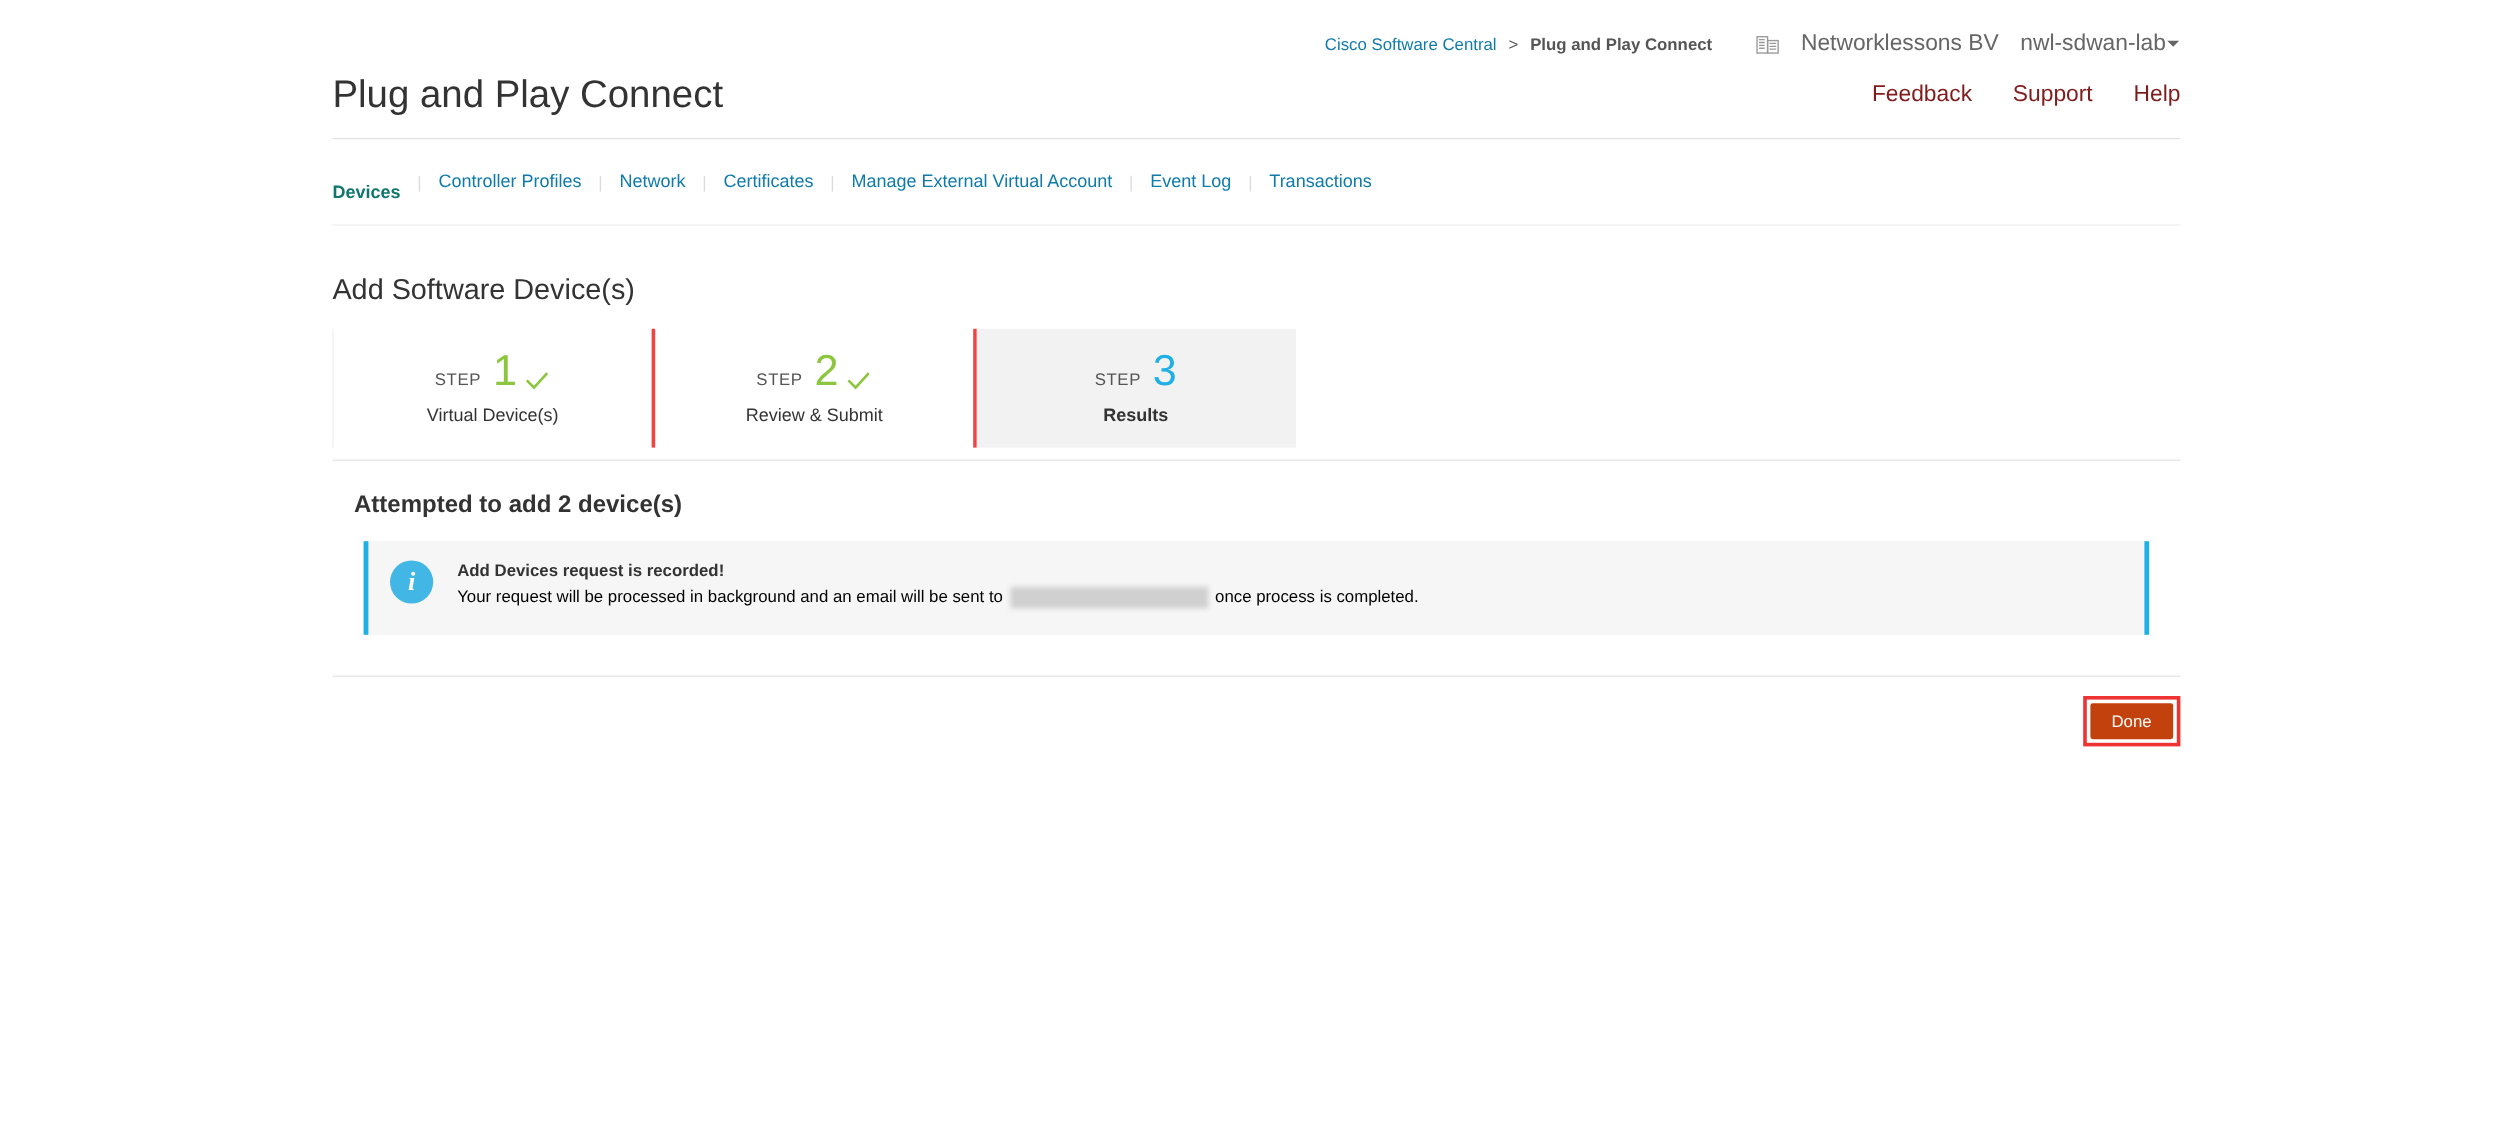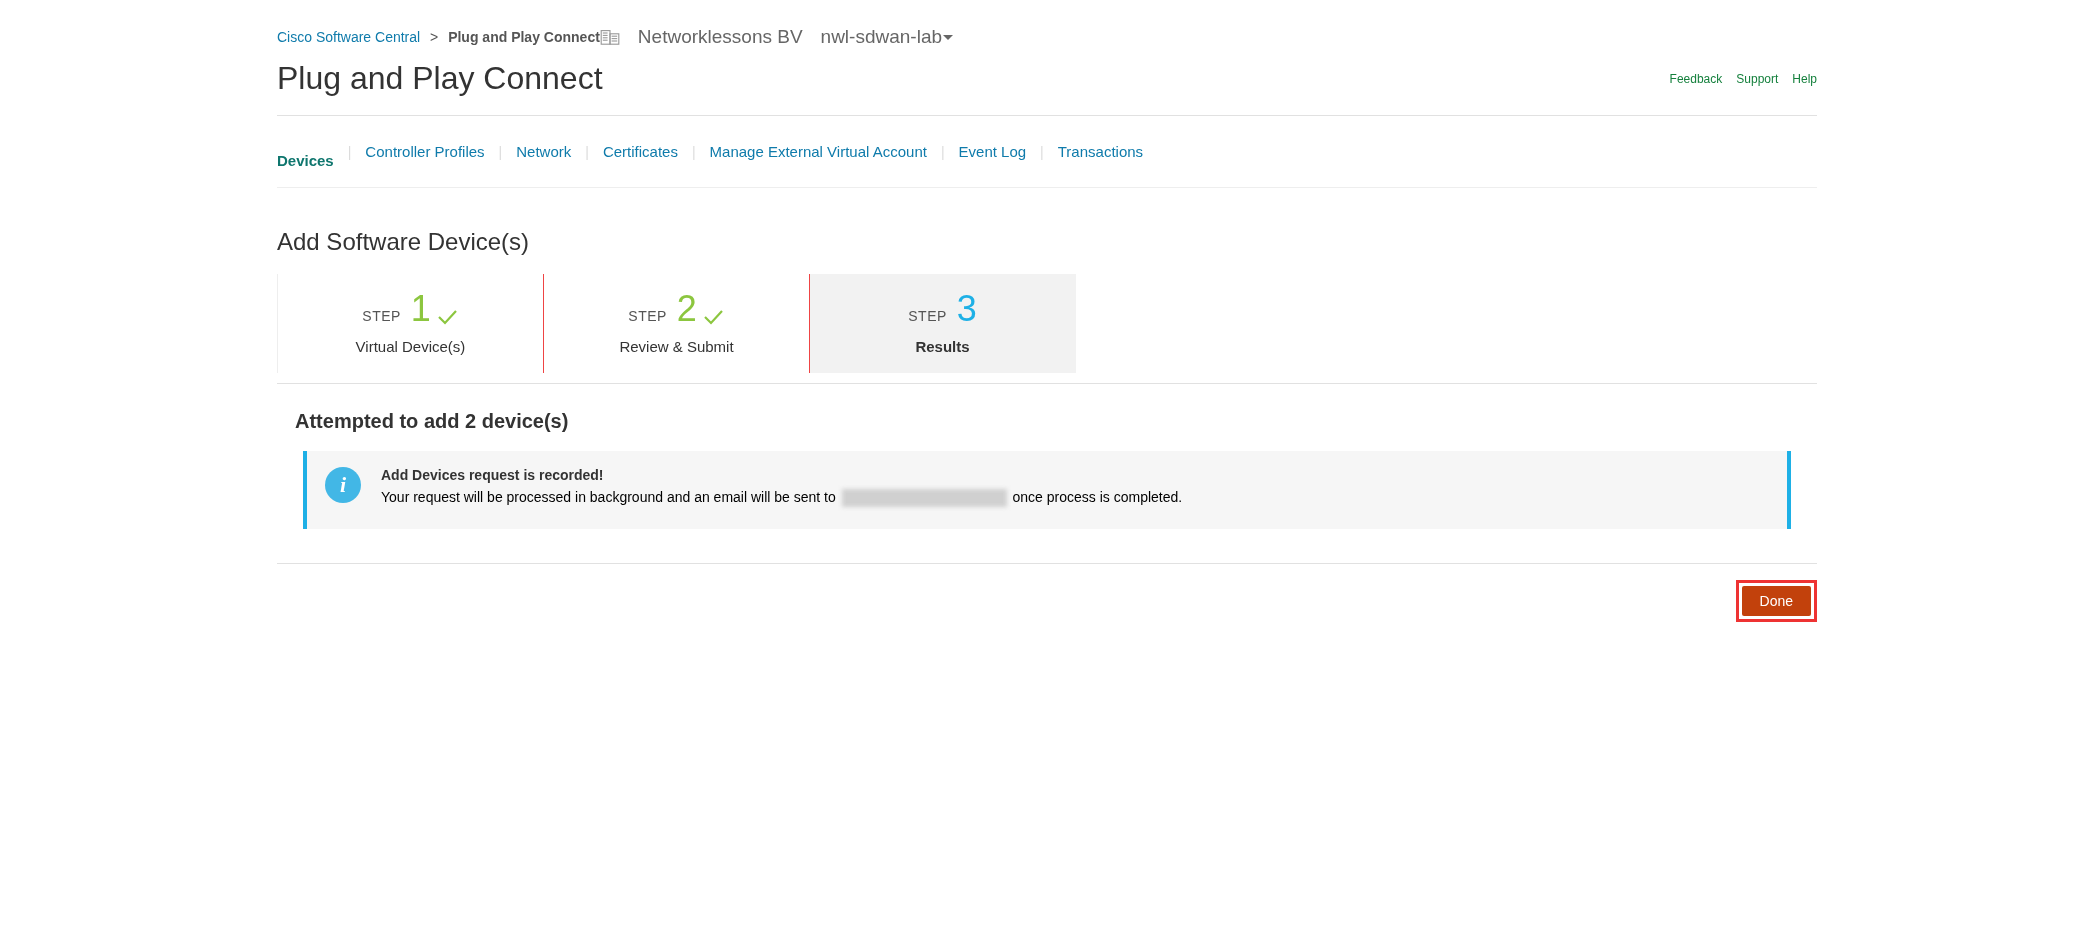--- a/index.html
+++ b/index.html
@@ -10,23 +10,24 @@
     color: #333;
     font-size: 14px;
   }
   .page {
     width: 1540px;
     margin: 0 auto;
     padding: 12px 0 40px 0;
   }
   .top-row {
     display: flex;
-    justify-content: flex-start;
+    justify-content: flex-end;
     align-items: center;
     padding: 14px 0 6px 0;
+    gap: 36px;
   }
   .breadcrumb {
     font-size: 14px;
     color: #555;
   }
   .breadcrumb a {
     color: #0f7bab;
     text-decoration: none;
   }
   .breadcrumb .sep {
@@ -63,23 +64,24 @@
     font-size: 32px;
     font-weight: 400;
     color: #333;
     margin: 0;
   }
   .help-links {
     display: flex;
     gap: 14px;
   }
   .help-links a {
-    color: #15803d;
+    color: #7f1d1d;
     text-decoration: none;
-    font-size: 12px;
+    font-size: 19px;
+    margin-left: 20px;
   }
   .hr {
     border-top: 1px solid #e1e1e1;
     margin: 8px 0 0 0;
   }
   .tabs-row {
     display: flex;
     align-items: center;
     padding: 18px 0;
   }
@@ -107,21 +109,21 @@
     font-weight: 400;
     margin: 40px 0 18px 0;
   }
   .stepper {
     display: flex;
     margin-bottom: 10px;
   }
   .step {
     width: 265px;
     text-align: center;
-    border-right: 1px solid #ef4444;
+    border-right: 3px solid #ef4444;
     padding: 14px 0 18px 0;
   }
   .step:first-child {
     border-left: 1px solid #eee;
   }
   .step.active {
     background:#f2f2f2;
     border-right:1px solid #f2f2f2;
   }
   .step-label {

